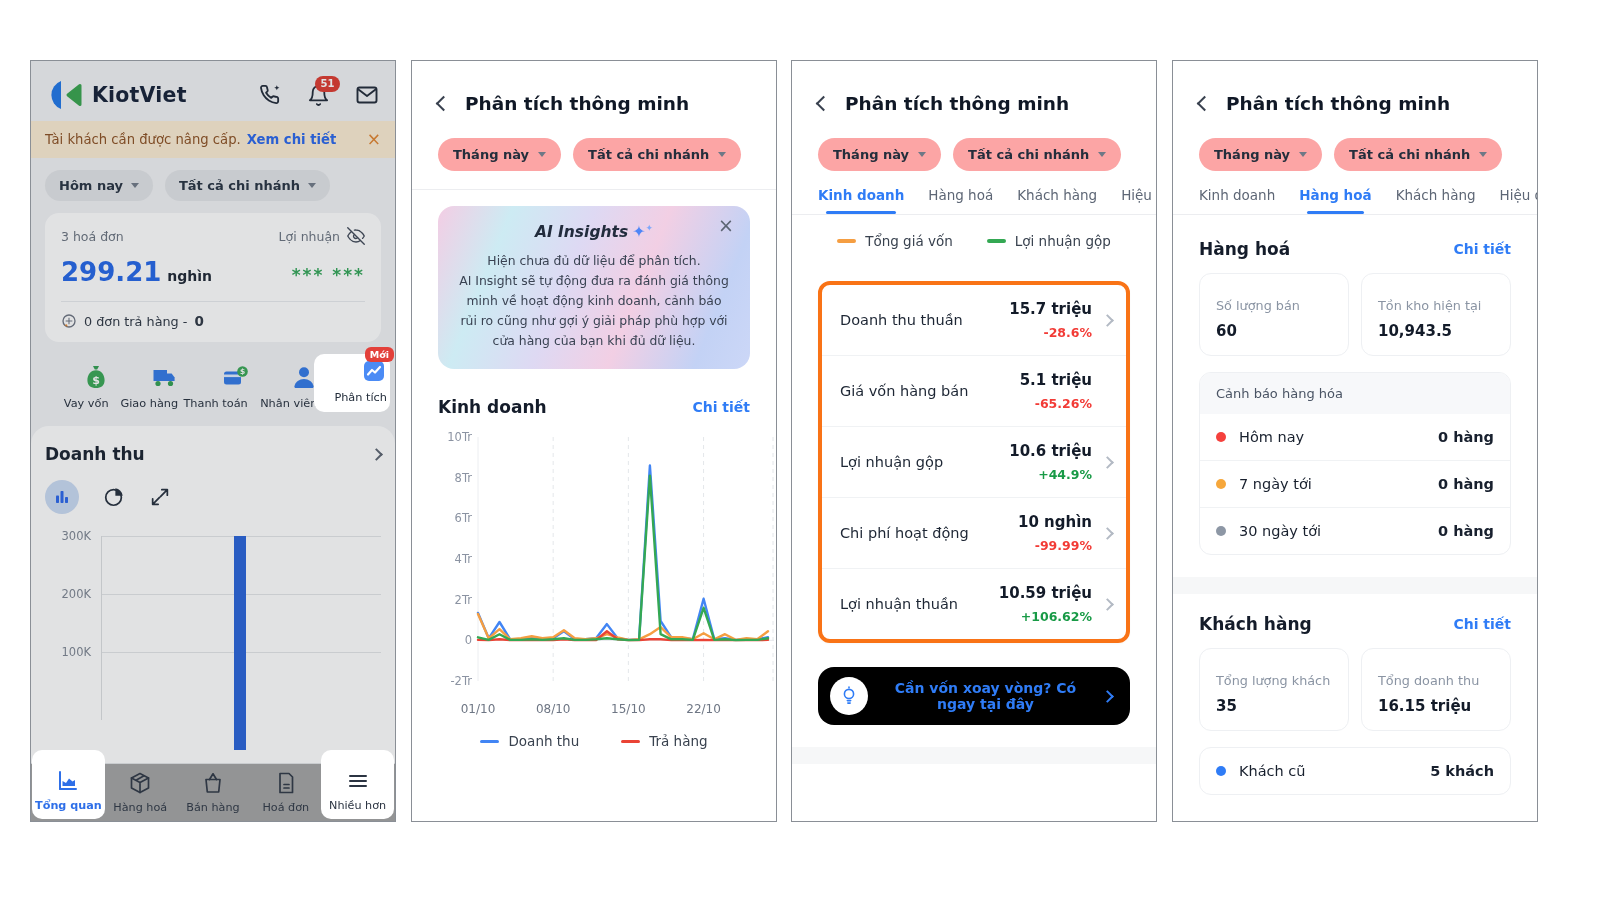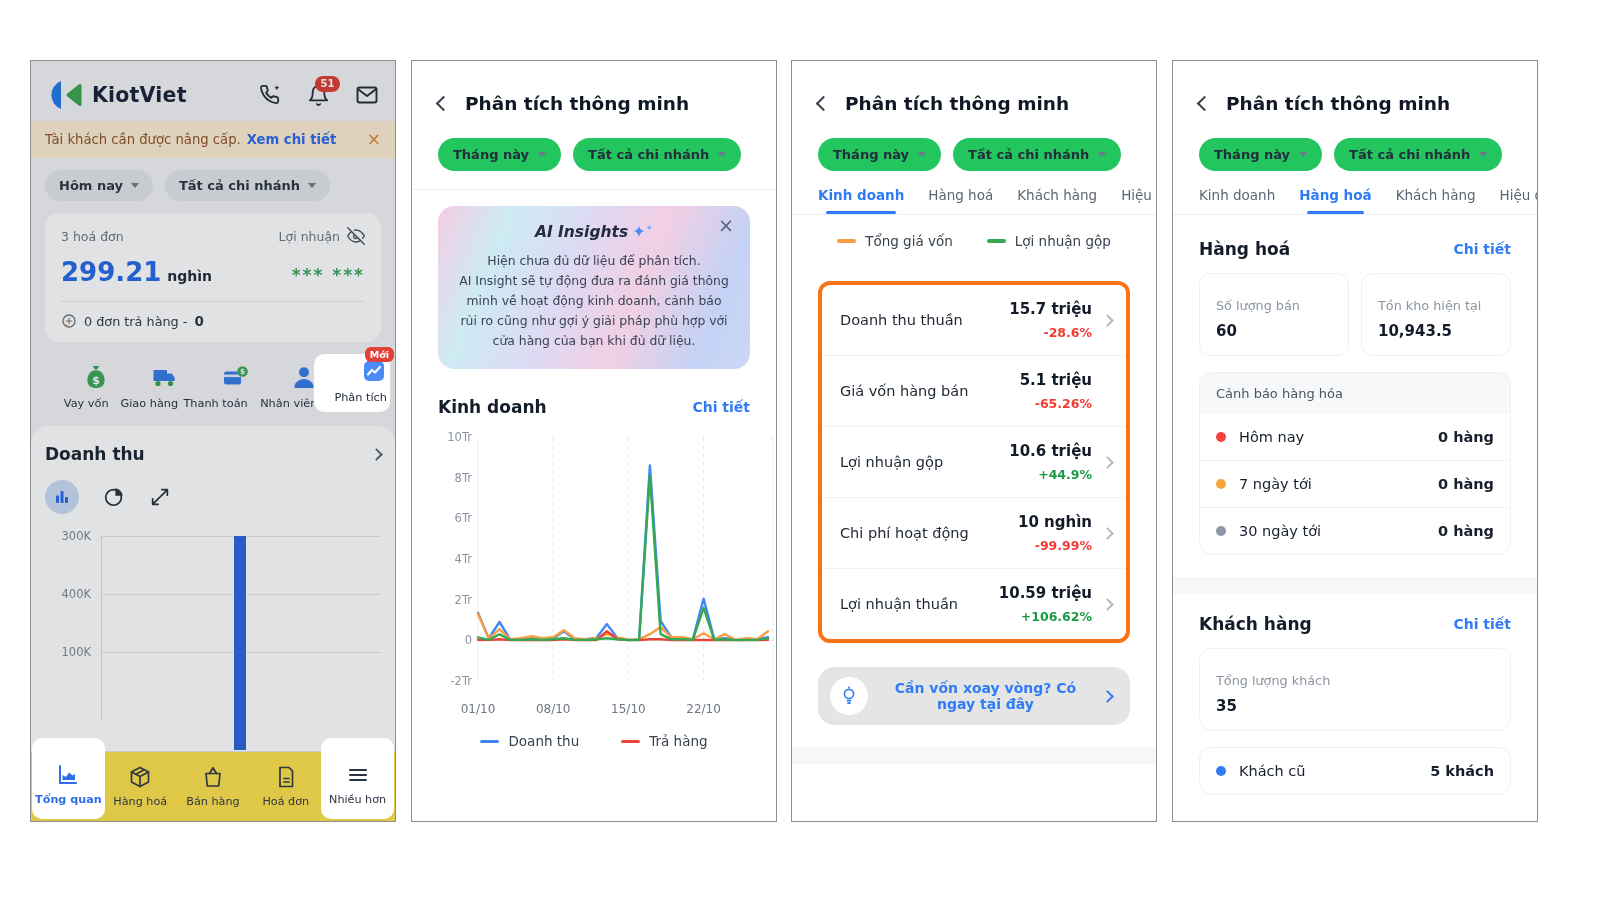--- a/index.html
+++ b/index.html
@@ -10,21 +10,21 @@
   #p1 { left:30px; background:#f1f2f5; }
   #p2 { left:411px; } #p3 { left:791px; } #p4 { left:1172px; }
 
   
   .scr { padding:0 26px; }
   .scr-header { display:flex; align-items:center; gap:16px; margin-top:32px; }
   .back { width:11px; height:11px; border-left:2.2px solid #39414f; border-bottom:2.2px solid #39414f;
           transform:rotate(45deg); flex:0 0 auto; cursor:pointer; }
   .scr-title { font-size:18.5px; font-weight:bold; color:#101826; }
   .chips { display:flex; gap:12px; margin-top:24px; }
-  .chip { display:inline-flex; align-items:center; gap:9px; background:#22c55e; border-radius:18px;
+  .chip { display:inline-flex; align-items:center; gap:9px; background:#fca5a5; border-radius:18px;
           padding:9px 15px; font-size:13px; font-weight:600; color:#242e3c; white-space:nowrap; }
   .caret { width:0; height:0; border-left:4.5px solid transparent; border-right:4.5px solid transparent;
            border-top:5.5px solid #6e7886; }
   .hdiv { height:1px; background:#ecedf0; margin:18px -26px 0; }
   .chev { width:9px; height:9px; border-right:2px solid #b3bac4; border-top:2px solid #b3bac4;
           transform:rotate(45deg); flex:0 0 auto; }
   .sect { display:flex; align-items:center; }
   .sect-title { font-size:17px; font-weight:bold; color:#141c2a; }
   .sect-link { margin-left:auto; color:#2f7cf6; font-size:14px; font-weight:600; cursor:pointer; white-space:nowrap; }
 
@@ -53,21 +53,21 @@
   .mcard { border:4px solid #f97316; border-radius:12px; margin-top:32px; box-shadow:0 1px 2px rgba(20,30,50,0.03); }
   .mrow { display:flex; align-items:center; padding:15px 14px 15px 18px; }
   .mrow + .mrow { border-top:1px solid #f0f2f4; }
   .mlabel { font-size:14.5px; color:#1d2634; }
   .mvals { margin-left:auto; text-align:right; }
   .mval { font-size:15px; font-weight:bold; color:#131b29; }
   .mdelta { font-size:12.5px; margin-top:7px; font-weight:600; }
   .neg { color:#f23b36; } .pos { color:#189a46; }
   .mrow .chev { margin-left:11px; }
   .chev.ghost { visibility:hidden; }
-  .promo { display:flex; align-items:center; gap:14px; background:#e5e5e5; border-radius:16px;
+  .promo { display:flex; align-items:center; gap:14px; background:#000000; border-radius:16px;
            padding:10px 18px 10px 12px; margin-top:24px; cursor:pointer; }
   .bulb-circle { width:38px; height:38px; border-radius:50%; background:#fff; display:flex;
                  align-items:center; justify-content:center; flex:0 0 auto; }
   .promo-text { flex:1; text-align:center; color:#2f7cf6; font-size:14px; font-weight:600; }
   .promo .chev { border-color:#2f7cf6; }
   .grayband { height:17px; background:#f6f7f8; margin:22px -26px 0; }
 
   
   .stats { display:flex; gap:12px; margin-top:14px; }
   .stat { flex:1; border:1px solid #eef0f3; border-radius:12px; padding:24px 16px 15px; }
@@ -118,21 +118,21 @@
   .rev-head .chev { margin-left:auto; border-color:#59616e; }
   .rev-tools { display:flex; align-items:center; gap:24px; margin-top:16px; }
   .tool-circle { width:34px; height:34px; border-radius:50%; background:#c9daf3; display:flex;
                  align-items:center; justify-content:center; cursor:pointer; }
   .chart1 { position:relative; margin-top:16px; height:220px; }
   .gline { position:absolute; left:56px; right:0; height:1px; background:#e3e5e8; }
   .glabel { position:absolute; left:0; width:46px; text-align:right; font-size:11.5px; color:#7c8491;
             transform:translateY(-50%); }
   .vaxis { position:absolute; left:56px; top:6px; bottom:30px; width:1px; background:#dcdee1; }
   .bar1 { position:absolute; top:6px; width:12px; height:214px; }
-  .p1-nav { position:absolute; left:0; right:0; bottom:0; height:70px; background:#fde047;
+  .p1-nav { position:absolute; left:0; right:0; bottom:0; height:58px; background:#a3a3a3;
             border-top:1px solid #e3e5e8; display:flex; align-items:stretch; padding:0 2px; }
   .nav-item { flex:1; display:flex; flex-direction:column; align-items:center; justify-content:center;
               gap:6px; font-size:11.2px; color:#2b3442; cursor:pointer; }
   .nav-item.active { color:#2e6fe8; font-weight:bold; }
   .nav-spot { position:relative; z-index:6; background:#fff; border-radius:10px; margin:-14px -1px 2px; padding-top:12px; }
   svg { display:block; }
   text { font-family:"DejaVu Sans","Liberation Sans",sans-serif; }
 </style>
 </head>
 <body>
@@ -278,21 +278,21 @@
           </svg>
         </span>
         <span>
           <svg width="22" height="22" viewBox="0 0 24 24" fill="none" stroke="#212b3a" stroke-width="1.9" stroke-linecap="round" stroke-linejoin="round">
             <path d="M14 4h6v6M20 4l-7.5 7.5M10 20H4v-6M4 20l7.5-7.5"></path>
           </svg>
         </span>
       </div>
       <div class="chart1">
         <span class="glabel" style="top:6px">300K</span>
-        <span class="glabel" style="top:64px">400K</span>
+        <span class="glabel" style="top:64px">200K</span>
         <span class="glabel" style="top:122px">100K</span>
         <div class="gline" style="top:6px"></div>
         <div class="gline" style="top:64px"></div>
         <div class="gline" style="top:122px"></div>
         <div class="vaxis"></div>
         <div class="bar1" id="rev-bar" style="background-color: rgb(36, 96, 216); left: 189px;"></div>
       </div>
     </div>
 
     <div class="p1-nav">
@@ -560,20 +560,24 @@
 
       <div class="sect" style="margin-top:20px">
         <span class="sect-title">Khách hàng</span>
         <span class="sect-link">Chi tiết</span>
       </div>
       <div class="stats">
         <div class="stat">
           <div class="stat-label">Tổng lượng khách</div>
           <div class="stat-value">35</div>
         </div>
+        <div class="stat">
+          <div class="stat-label">Tổng doanh thu</div>
+          <div class="stat-value">16.15 triệu</div>
+        </div>
       </div>
 
       <div class="alert-card">
         <div class="arow">
           <span class="dot" style="background-color: rgb(47, 124, 246);"></span>
           <span class="arow-label">Khách cũ</span>
           <span class="arow-val">5 khách</span>
         </div>
       </div>
     </div>

